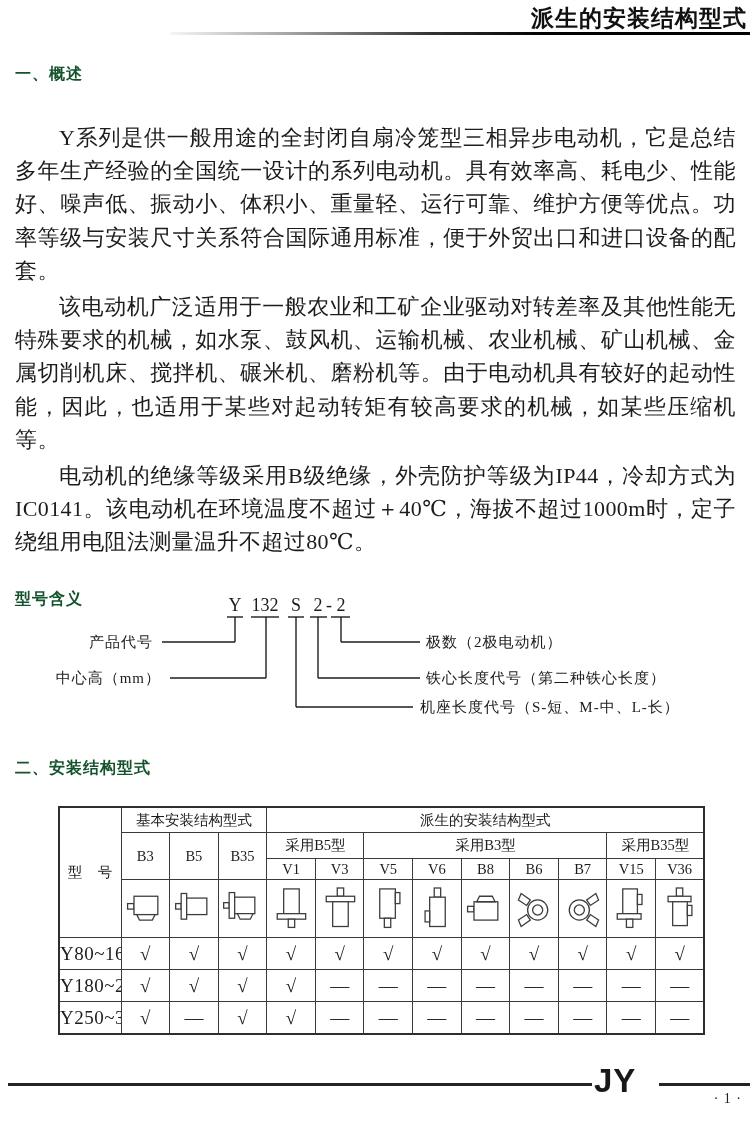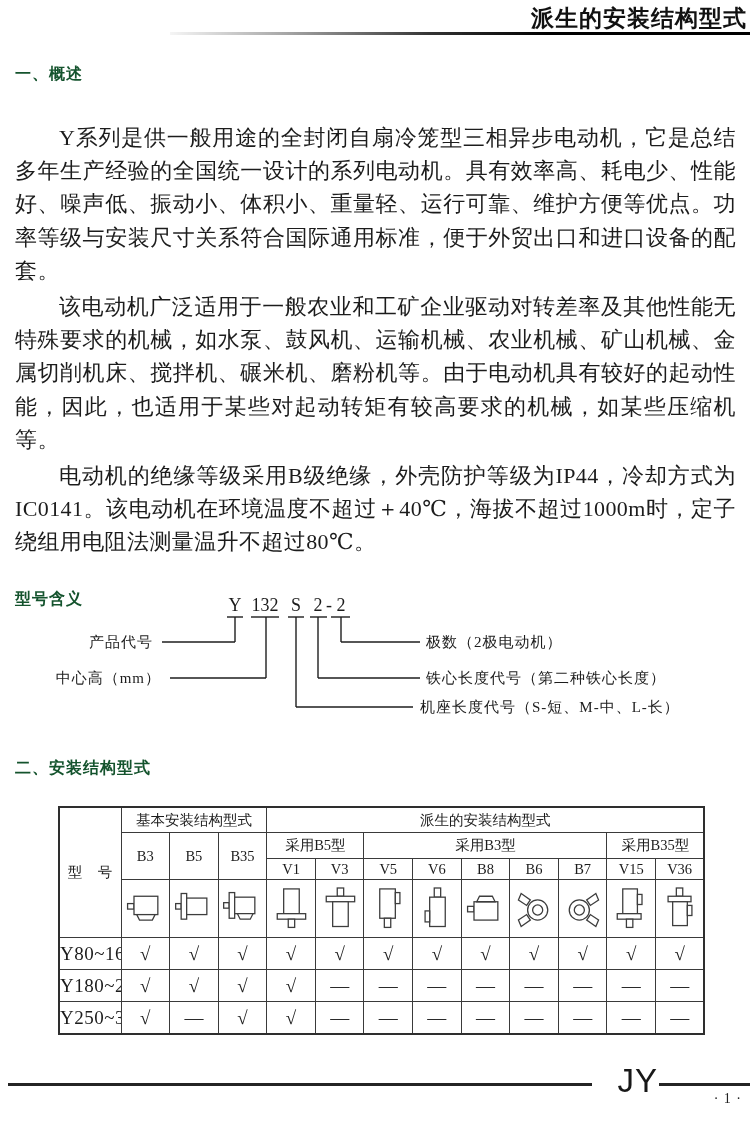--- a/index.html
+++ b/index.html
@@ -53,23 +53,23 @@
   tr.r-icons td{height:57px;}
   tr.r-data td{height:31px;font-size:19px;}
   td.model-col{font-size:14px;letter-spacing:0.5px;margin-left:44px;}
   .mount-icon{display:block;margin:2px auto 0 auto;}
   .mount-icon *{stroke:#3d3d3d;stroke-width:1.4;fill:#fff;}
   
   .footer-line{position:absolute;top:1083px;height:3px;background:#242424;}
   .fl-left{left:8px;width:584px;}
   .fl-right{left:659px;width:91px;}
   .footer-logo{
-    position:absolute;top:1062px;left:594px;width:64px;text-align:right;
+    position:absolute;top:1062px;left:594px;width:64px;text-align:left;
     font-family:"Liberation Sans","DejaVu Sans",sans-serif;
-    font-weight:normal;font-size:33px;letter-spacing:1px;color:#181818;
+    font-weight:bold;font-size:33px;letter-spacing:1px;color:#181818;
   }
   .page-number{
     position:absolute;top:1091px;right:8px;
     font-size:14px;letter-spacing:1px;color:#222;
   }
 </style>
 </head>
 <body>
 
 <div class="page">

